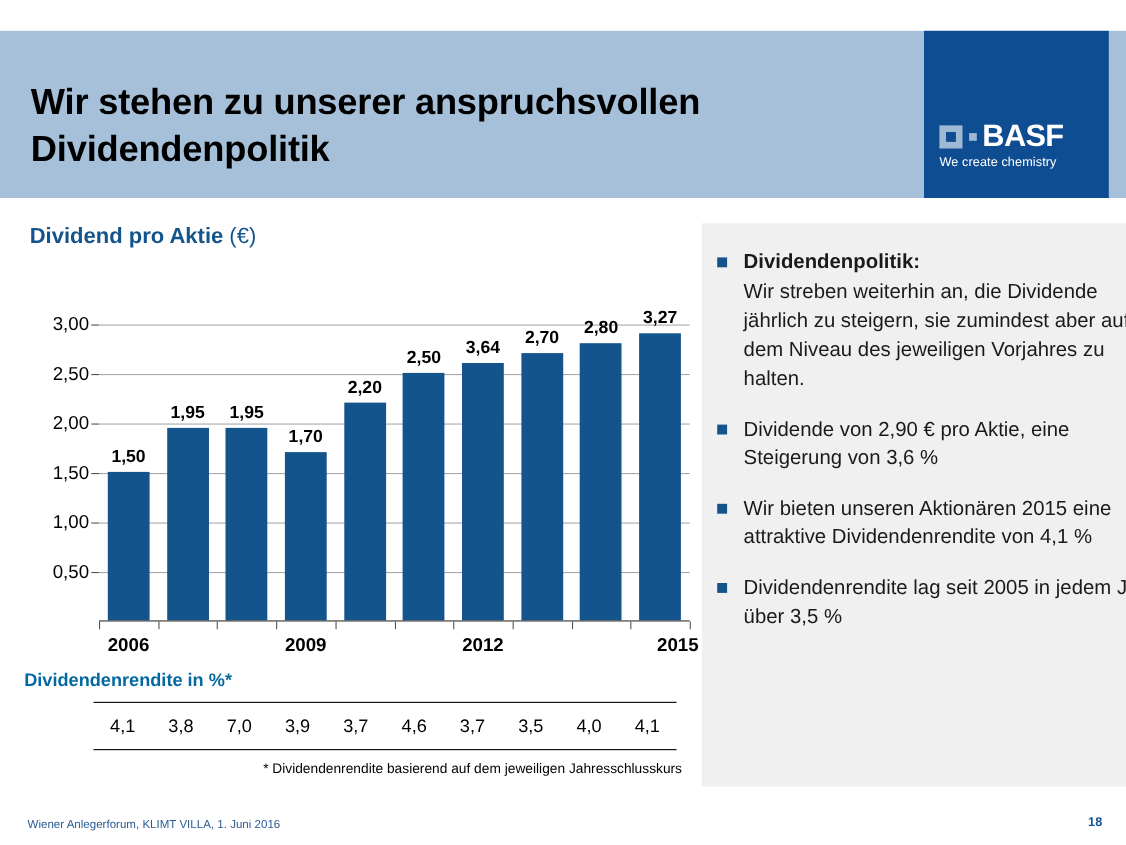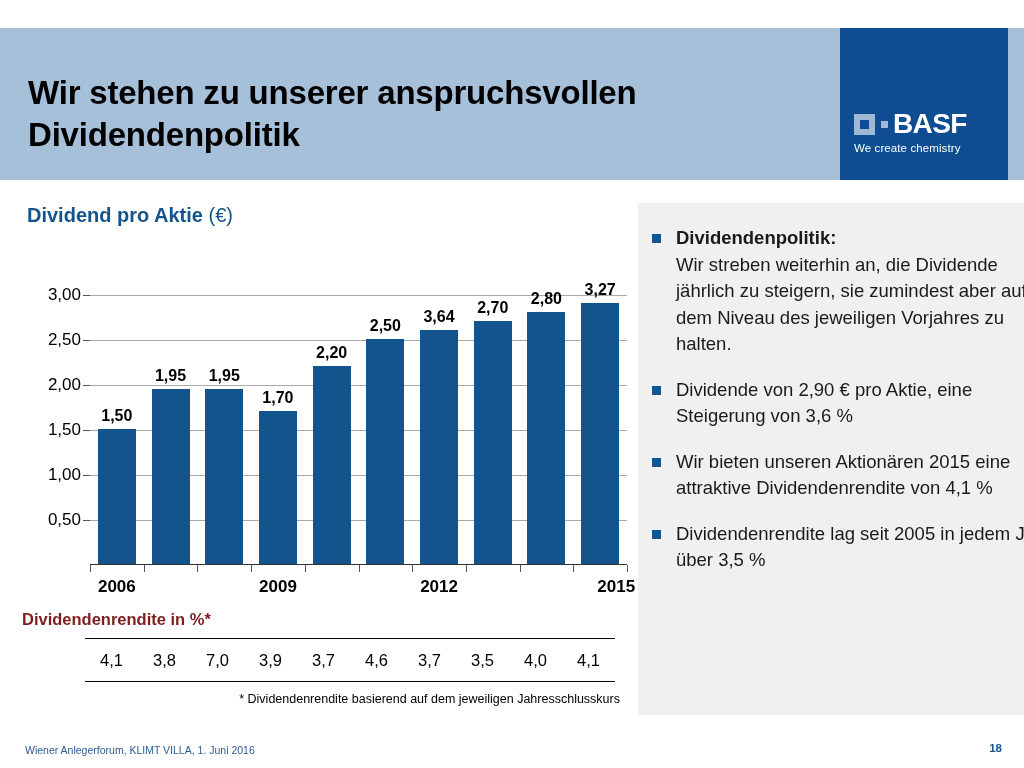--- a/index.html
+++ b/index.html
@@ -193,21 +193,21 @@
     white-space: nowrap;
   }
 
   
   #yield-heading {
     position: absolute;
     left: 22px;
     top: 610px;
     font-size: 16.5px;
     font-weight: bold;
-    color: #7f1d1d;
+    color: #0369a1;
     white-space: nowrap;
   }
   #yield-table {
     position: absolute;
     left: 85px;
     top: 638px;
     width: 530px;
     border-top: 1.5px solid #000000;
     border-bottom: 1.5px solid #000000;
     height: 42px;

